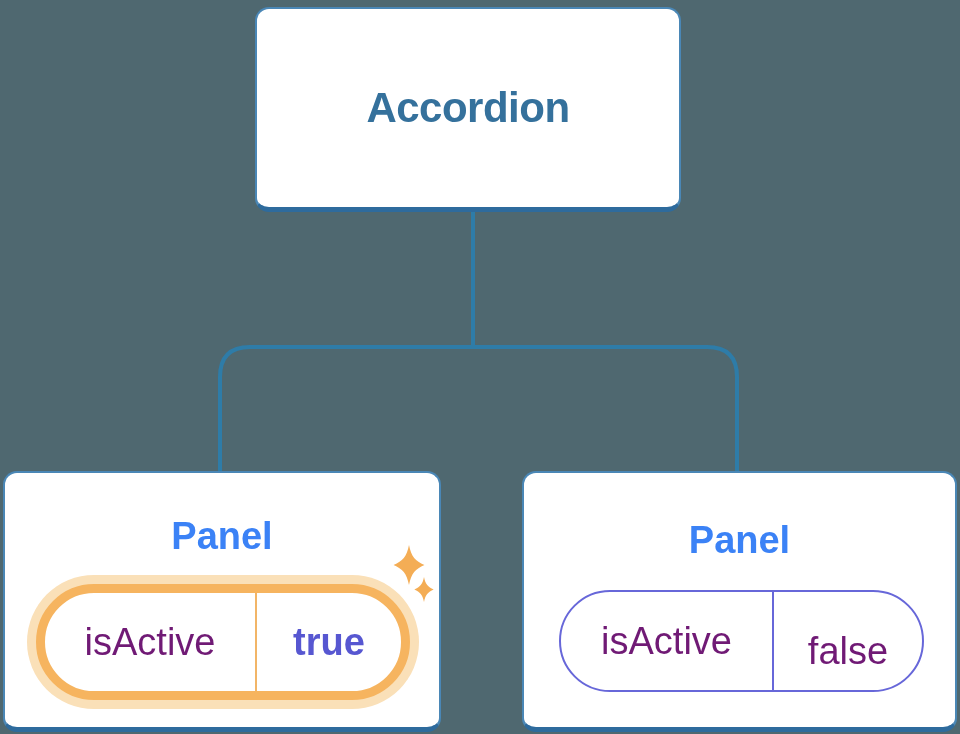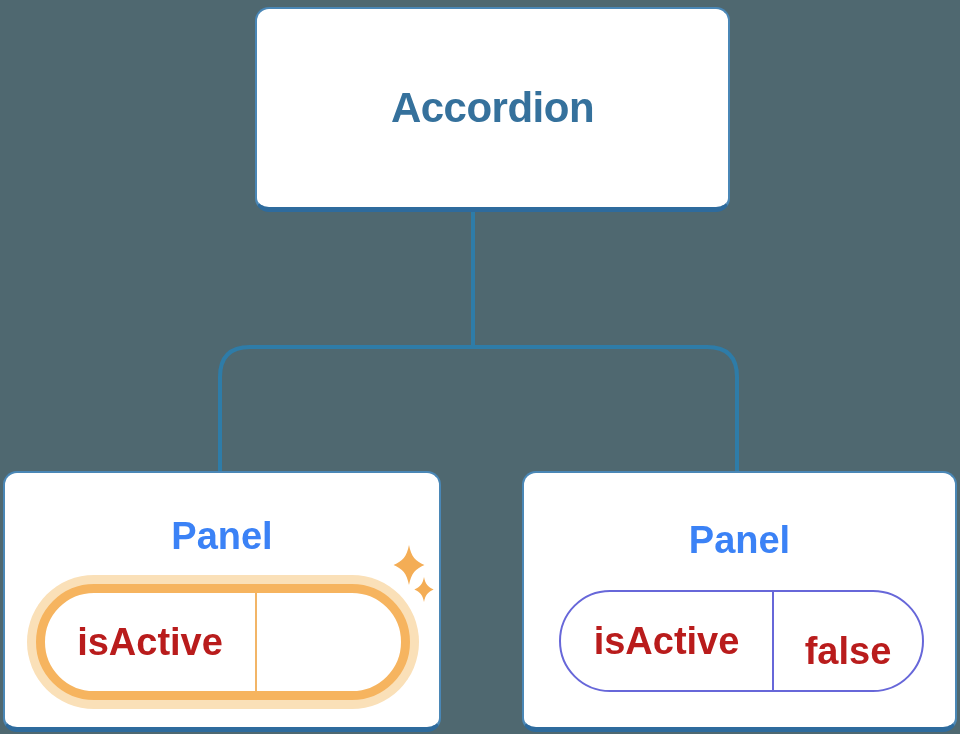--- a/index.html
+++ b/index.html
@@ -19,21 +19,21 @@
   .node {
     position: absolute;
     background: #FFFFFF;
     border: 2px solid #4A87B6;
     border-bottom: 5px solid #2E6B9D;
     border-radius: 14px;
     box-sizing: border-box;
   }
   .node-root {
     left: 255px; top: 7px;
-    width: 475px; height: 205px;
+    width: 426px; height: 205px;
     display: flex;
     align-items: center;
     justify-content: center;
   }
   .node-label {
     color: #35719C;
     font-size: 42px;
     font-weight: 600;
     letter-spacing: -0.5px;
   }
@@ -67,22 +67,21 @@
   .pill-inactive {
     left: 35px; top: 117px;
     width: 365px; height: 102px;
     border: 2px solid #6767D9;
   }
   .pill-cell {
     display: flex;
     align-items: center;
     justify-content: center;
     font-size: 38px;
-    color: #b91c1c;
-    font-weight: bold;
+    color: #701a75;
   }
   .pill-active .pill-cell-name  { width: 210px; }
   .pill-active .pill-cell-value { flex: 1; }
   .pill-inactive .pill-cell-name  { width: 211px; }
   .pill-inactive .pill-cell-value { flex: 1; margin-top: 20px; }
   .pill-value-bold {
     font-weight: 700;
     color: #5757D1;
   }
   .pill-divider { width: 0; }
@@ -108,20 +107,21 @@
   <div class="node node-root">
     <div class="node-label">Accordion</div>
   </div>
 
   <div class="node node-panel-left">
     <div class="panel-title">Panel</div>
 
     <div class="pill pill-active">
       <div class="pill-cell pill-cell-name">isActive</div>
       <div class="pill-divider"></div>
+      <div class="pill-cell pill-cell-value pill-value-bold">true</div>
     </div>
 
     <div class="sparkle sparkle-big">
       <svg width="34" height="40" viewBox="0 0 36 44">
         <path fill="#F4AD55" d="M18 0 C20.5 13 25 17.5 35 22 C25 26.5 20.5 31 18 44 C15.5 31 11 26.5 1 22 C11 17.5 15.5 13 18 0 Z"></path>
       </svg>
     </div>
     <div class="sparkle sparkle-small">
       <svg width="22" height="25" viewBox="0 0 36 44">
         <path fill="#F4AD55" d="M18 0 C20.5 13 25 17.5 35 22 C25 26.5 20.5 31 18 44 C15.5 31 11 26.5 1 22 C11 17.5 15.5 13 18 0 Z"></path>

